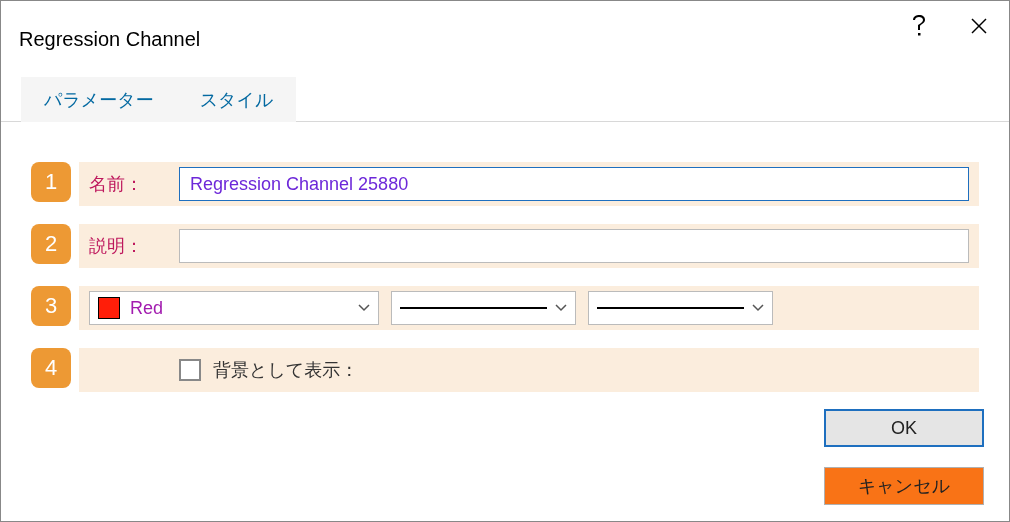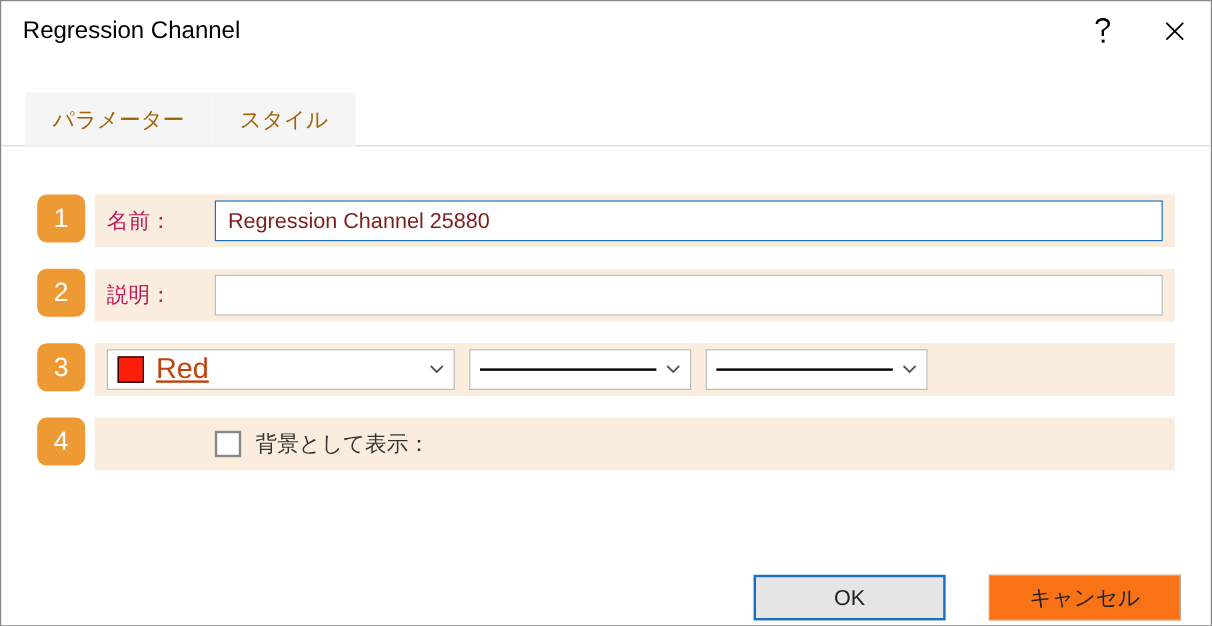--- a/index.html
+++ b/index.html
@@ -12,21 +12,21 @@
     background: #ffffff;
     width: 1010px;
     height: 522px;
     border: 1px solid #888;
     position: relative;
     overflow: hidden;
   }
   .titlebar {
     height: 50px;
     display: flex;
-    align-items: center;
+    align-items: flex-end;
     padding: 0 0 0 18px;
   }
   .titlebar .title {
     flex: 1;
     font-size: 20px;
     color: #000;
     text-align: left;
   }
   .title-buttons {
     display: flex;
@@ -48,21 +48,21 @@
   }
   .tabs {
     display: flex;
     padding: 25px 0 0 20px;
     border-bottom: 1px solid #d8d8d8;
     position: relative;
   }
   .tab {
     padding: 10px 22px;
     font-size: 18px;
-    color: #a16207;
+    color: #0369a1;
     background: #f5f5f5;
     cursor: pointer;
     border: 1px solid transparent;
     border-bottom: none;
     position: relative;
     bottom: -1px;
   }
   .tab.active {
     background: #ffffff;
     border: 1px solid #d8d8d8;
@@ -106,21 +106,21 @@
     text-align: left;
     flex-shrink: 0;
   }
   .text-input {
     flex: 1;
     height: 34px;
     border: 1px solid #1e6fbf;
     background: #fff;
     padding: 0 10px;
     font-size: 18px;
-    color: #7f1d1d;
+    color: #6d28d9;
   }
   .text-input.plain {
     border: 1px solid #bbb;
   }
   .style-group {
     flex: 1;
     display: flex;
     gap: 12px;
   }
   .combo {
@@ -167,45 +167,45 @@
     margin-right: 12px;
     cursor: pointer;
     flex-shrink: 0;
   }
   .check-label {
     font-size: 18px;
     color: #333;
   }
   .footer {
     position: absolute;
-    bottom: 4px;
+    bottom: 16px;
     right: 25px;
     display: flex;
-    gap: 36px;
+    gap: 20px;
+    flex-direction: column;
   }
   .btn {
     width: 160px;
     height: 38px;
     display: flex;
     align-items: center;
     justify-content: center;
     font-size: 18px;
     cursor: pointer;
     background: #f97316;
     border: 1px solid #b0b0b0;
     color: #222;
   }
   .btn.primary {
     border: 2px solid #1e6fbf;
     background: #e5e5e5;
   }
   .combo-text {
-    font-size: 24px;
-    color: #c2410c;
-    text-decoration: underline;
+    font-size: 18px;
+    color: #a21caf;
   }
 </style>
 </head>
 <body>
 
 <div class="titlebar">
   <div class="title">Regression Channel</div>
   <div class="title-buttons">
     <div class="title-btn help">
       <svg width="16" height="24" viewBox="0 0 16 24">

